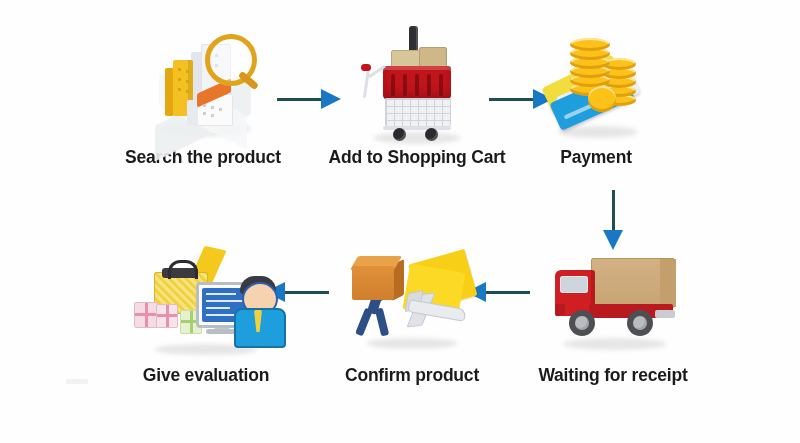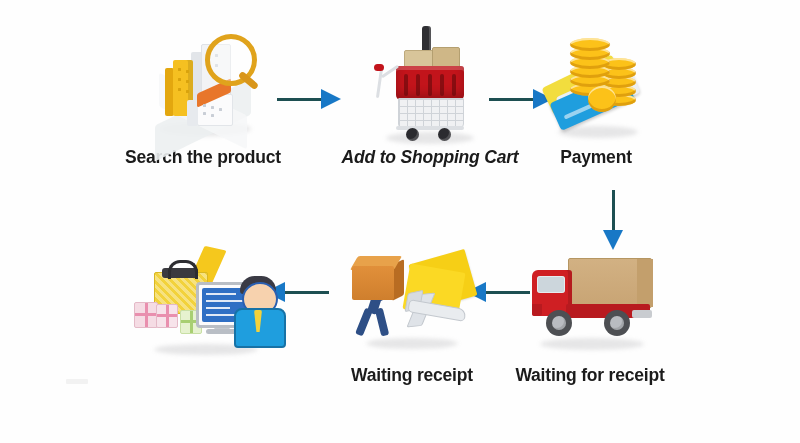--- a/index.html
+++ b/index.html
@@ -216,21 +216,21 @@
       </div>
     </div>
     <div class="cap">Search the product</div>
   </div>
 
   <div class="arrow h right" style="left:277px;top:89px;width:64px;height:20px;">
     <div class="shaft" style="left:0;width:50px;"></div>
       <div class="head"></div>
   </div>
 
-  <div class="step" style="left:330px;top:22px;font-style:italic;">
+  <div class="step" style="left:317px;top:22px;">
     <div class="art">
       <div class="shadow" style="left:56px;top:110px;width:88px;height:12px;"></div>
       <div class="cart">
         <div class="p handleBar"></div>
         <div class="p boxA"></div>
           <div class="p boxB"></div>
         <div class="p handleKnob"></div>
         <div class="p basket">
           <div class="slat" style="left:8px;"></div>
             <div class="slat" style="left:20px;"></div>
@@ -285,21 +285,21 @@
       </div>
     </div>
     <div class="cap">Payment</div>
   </div>
 
   <div class="arrow v down" style="left:603px;top:190px;width:20px;height:60px;">
     <div class="shaft" style="top:0;height:44px;"></div>
       <div class="head"></div>
   </div>
 
-  <div class="step" style="left:490px;top:240px;">
+  <div class="step" style="left:513px;top:240px;">
     <div class="art">
       <div class="shadow" style="left:50px;top:98px;width:104px;height:12px;"></div>
       <div class="truck">
         <div class="p cargo">
             <div class="p tape"></div>
           </div>
         <div class="p cab"></div>
           <div class="p winsh"></div>
         <div class="p mud"></div>
           <div class="p bedbar"></div>
@@ -331,21 +331,21 @@
           <div class="p planeBody"></div>
         <div class="p legA"></div>
           <div class="p legB"></div>
         <div class="p torso"></div>
           <div class="p arm"></div>
         <div class="p boxSide"></div>
           <div class="p boxTop"></div>
           <div class="p boxFront"></div>
       </div>
     </div>
-    <div class="cap">Waiting receipt</div>
+    <div class="cap">Confirm product</div>
   </div>
 
   <div class="arrow h left" style="left:265px;top:282px;width:64px;height:20px;">
     <div class="shaft" style="left:18px;width:46px;"></div>
       <div class="head"></div>
   </div>
 
   <div class="step" style="left:106px;top:240px;">
     <div class="art">
       <div class="shadow" style="left:48px;top:104px;width:104px;height:11px;"></div>
@@ -375,16 +375,17 @@
             <div class="scrline" style="top:19px;width:24px;"></div>
             <div class="scrline" style="top:26px;width:34px;"></div>
           </div>
         </div>
         <div class="p hair"></div>
           <div class="p head"></div>
         <div class="p body"></div>
           <div class="p tie"></div>
       </div>
     </div>
+    <div class="cap">Give evaluation</div>
   </div>
 
   <div class="mark"></div>
 </div>
 
 </body></html>

